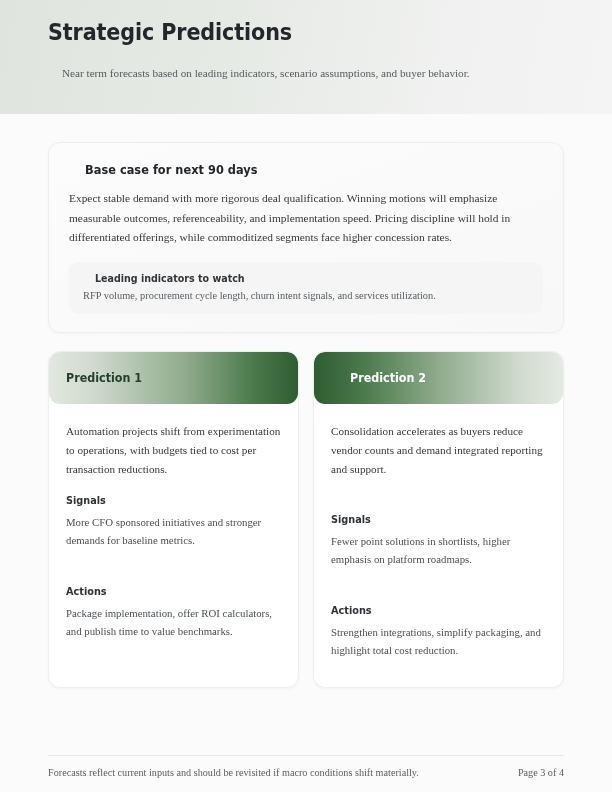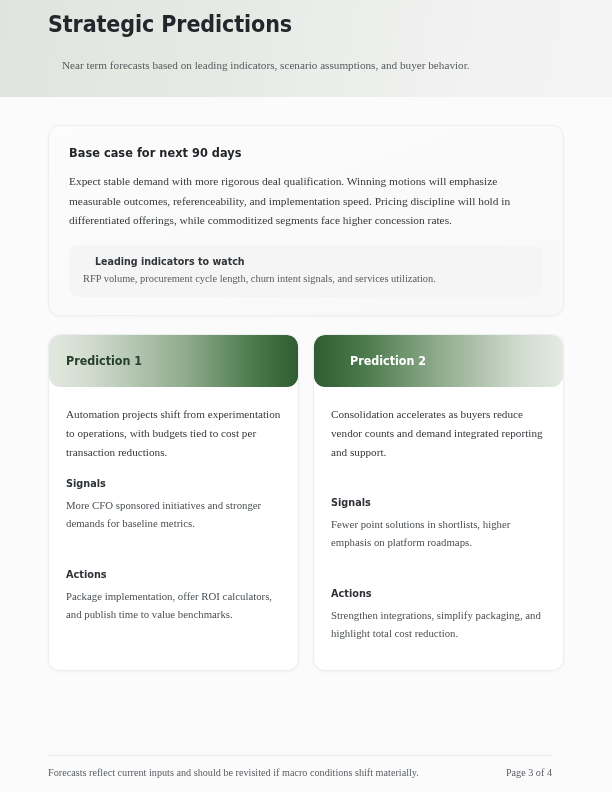--- a/index.html
+++ b/index.html
@@ -18,21 +18,21 @@
   .page {
     width: 612px;
     height: 792px;
     position: relative;
     display: flex;
     flex-direction: column;
   }
 
   
   .header {
-    height: 97px;
+    height: 114px;
     background: linear-gradient(100deg, #dfe5de 0%, #e6eae5 38%, #f0f1f0 72%, #f4f4f4 100%);
     padding: 0 48px;
     box-sizing: border-box;
     display: flex;
     flex-direction: column;
     justify-content: center;
     flex: 0 0 auto;
   }
   .header-title {
     font-family: "DejaVu Sans Condensed", "Liberation Sans Narrow", "Liberation Sans", sans-serif;
@@ -72,21 +72,21 @@
   .basecase {
     padding: 19px 20px 18px 20px;
     background: linear-gradient(160deg, #fcfcfc 0%, #f7f8f7 100%);
   }
   .basecase-title {
     font-family: "DejaVu Sans Condensed", "Liberation Sans Narrow", "Liberation Sans", sans-serif;
     font-stretch: condensed;
     font-size: 12.6px;
     font-weight: bold;
     color: #22262a;
-    margin: 0 0 12px 0;
+    margin: 0 0 12px 16px;
     letter-spacing: 0.05px;
   }
   .basecase-text {
     font-size: 11.4px;
     line-height: 1.72;
     color: #34383c;
     margin: 0 0 14px 0;
   }
   .indicator-panel {
     background: #f4f5f4;
@@ -215,21 +215,21 @@
     font-size: 11px;
     line-height: 1.5;
     color: #4c5155;
     margin: 0;
   }
 
   
   .footer {
     position: absolute;
     left: 48px;
-    right: 60px;
+    right: 48px;
     bottom: 14px;
   }
   .footer-rule {
     height: 1px;
     background: #e7e8e9;
     margin-bottom: 11px;
   }
   .footer-row {
     display: flex;
     justify-content: space-between;

